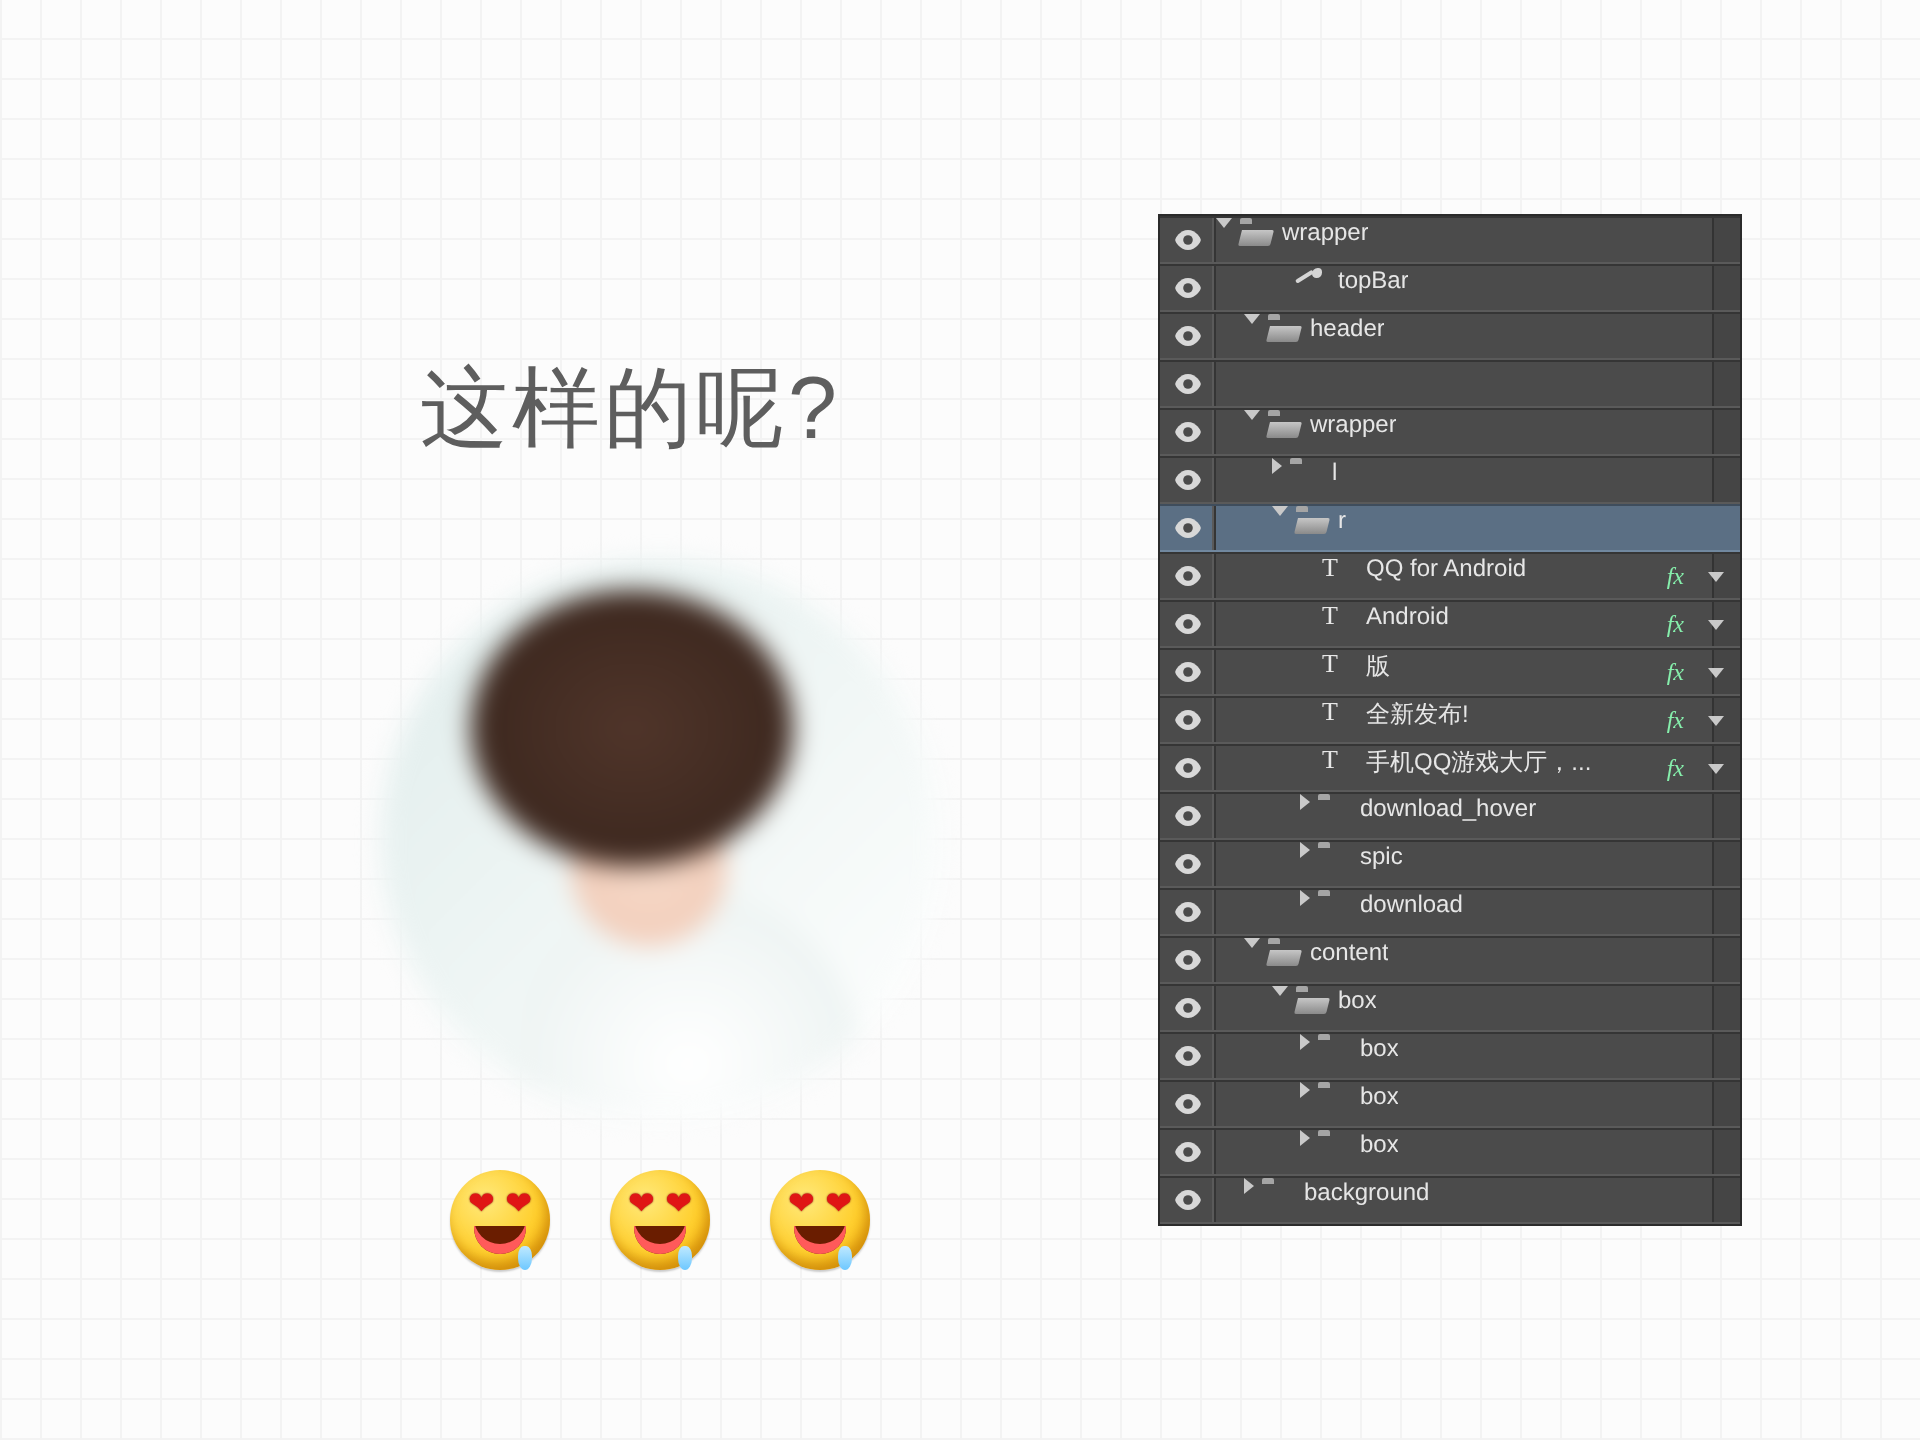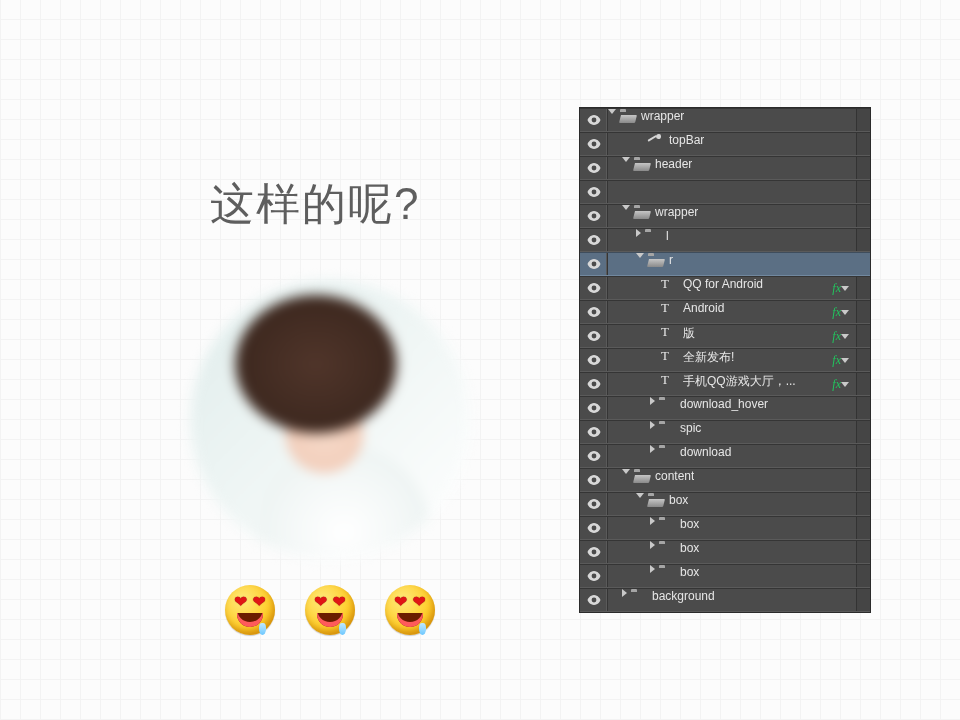--- a/index.html
+++ b/index.html
@@ -154,24 +154,24 @@
   }
   .brush::after {
     content: ""; position: absolute; left: 9px; top: 1px;
     width: 5px; height: 5px; background: #d5d5d5;
     border-radius: 60% 40% 55% 45%;
   }
 
   .label { white-space: nowrap; overflow: hidden; text-overflow: ellipsis; max-width: 140px; }
 
   .fx {
-    position: absolute; right: 21px; top: 0; height: 100%;
-    display: flex; align-items: center; gap: 0;
+    position: absolute; right: 8px; top: 0; height: 100%;
+    display: flex; align-items: center; gap: 12px;
     font-style: italic; font-family: Georgia, serif; font-size: 12px;
-    color: #22c55e;
+    color: #86efac;
   }
   .fx .chev {
     width: 0; height: 0;
     border-left: 4px solid transparent; border-right: 4px solid transparent;
     border-top: 5px solid #c9c9c9;
   }
 
   .scrollbar {
     position: absolute; right: 0; top: 0; bottom: 0;
     width: 14px;

